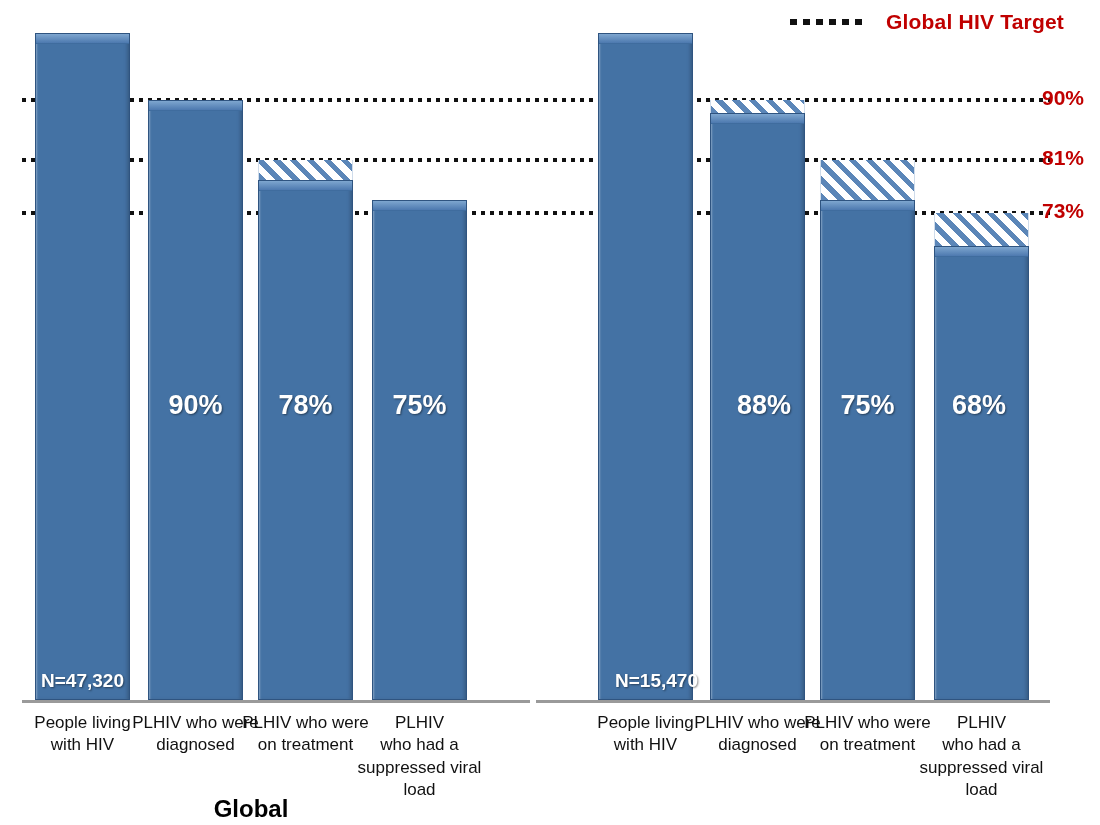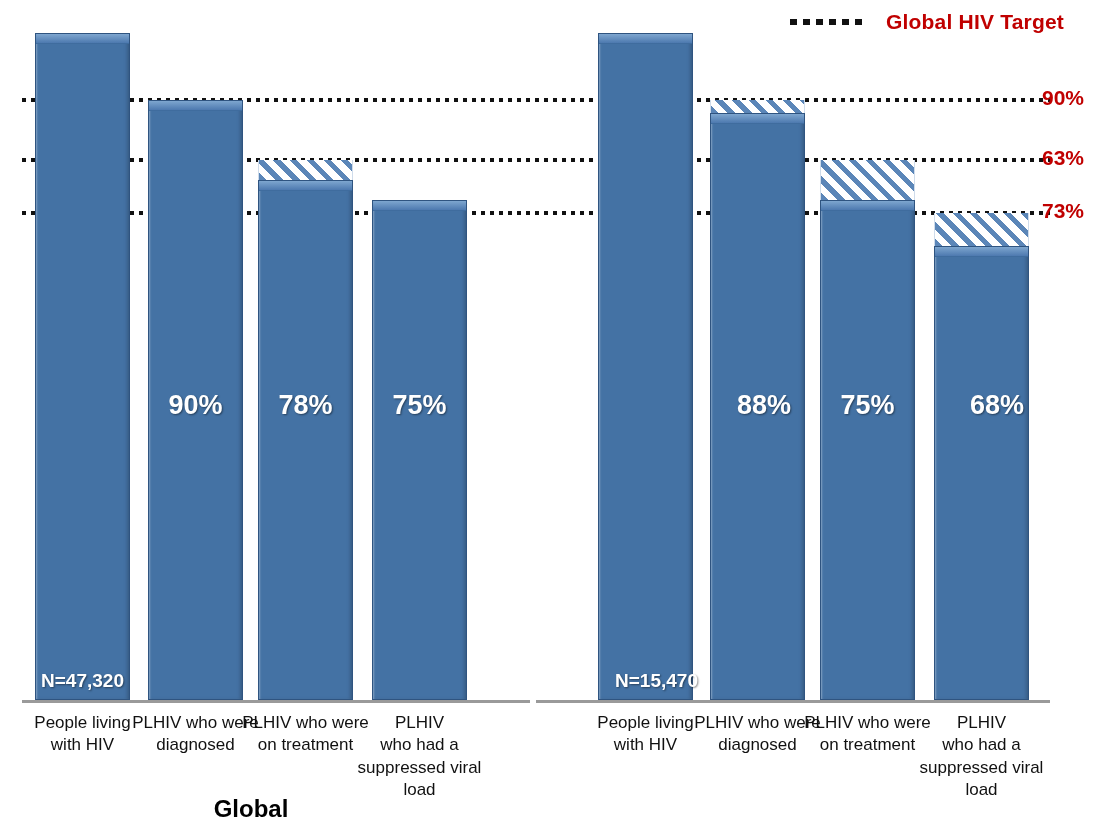--- a/index.html
+++ b/index.html
@@ -62,21 +62,21 @@
 
   <div class="legend">
     <span class="legend-swatch"></span>
     <span class="legend-label">Global HIV Target</span>
   </div>
 
   <div id="layer-targets">
       <div class="target-line" style="left: 22px; width: 1028px; top: 97.7px;"></div>
       <div class="target-label" style="left: 1042px; top: 85.7px;">90%</div>
       <div class="target-line" style="left: 22px; width: 1028px; top: 157.73px;"></div>
-      <div class="target-label" style="left: 1042px; top: 145.73px;">63%</div>
+      <div class="target-label" style="left: 1042px; top: 145.73px;">81%</div>
       <div class="target-line" style="left: 22px; width: 1028px; top: 211.09px;"></div>
       <div class="target-label" style="left: 1042px; top: 199.09px;">73%</div>
     </div>
   <div id="layer-bars">
       <div class="bar" style="left: 35px; width: 95px; top: 33px; height: 667px;">
         <div class="bar-top-bevel"></div>
       </div>
       <div class="bar-n" style="left: 35px; width: 95px; top: 670px;">N=47,320</div>
       <div class="bar" style="left: 148px; width: 95px; top: 99.7px; height: 600.3px;">
         <div class="bar-top-bevel"></div>
@@ -102,21 +102,21 @@
       <div class="bar-value" style="left: 710px; width: 108px; top: 390px;">88%</div>
       <div class="hatch" style="left: 820px; width: 95px; top: 159.73px; height: 40.02px;"></div>
       <div class="bar" style="left: 820px; width: 95px; top: 199.75px; height: 500.25px;">
         <div class="bar-top-bevel"></div>
       </div>
       <div class="bar-value" style="left: 820px; width: 95px; top: 390px;">75%</div>
       <div class="hatch" style="left: 934px; width: 95px; top: 213.09px; height: 33.35px;"></div>
       <div class="bar" style="left: 934px; width: 95px; top: 246.44px; height: 453.56px;">
         <div class="bar-top-bevel"></div>
       </div>
-      <div class="bar-value" style="left: 934px; width: 90px; top: 390px; margin-left: 18px;">68%</div>
+      <div class="bar-value" style="left: 934px; width: 90px; top: 390px;">68%</div>
     </div>
   <div id="layer-axis">
       <div class="axis-seg" style="left: 22px; width: 505px; top: 700px;"></div>
       <div class="axis-seg" style="left: 524px; width: 6px; top: 700px;"></div>
       <div class="axis-seg" style="left: 536px; width: 514px; top: 700px;"></div>
     </div>
   <div id="layer-labels">
       <div class="cat-label" style="left: 9px; width: 147px; top: 712px;">
         <div>People living</div>
         <div>with HIV</div>

